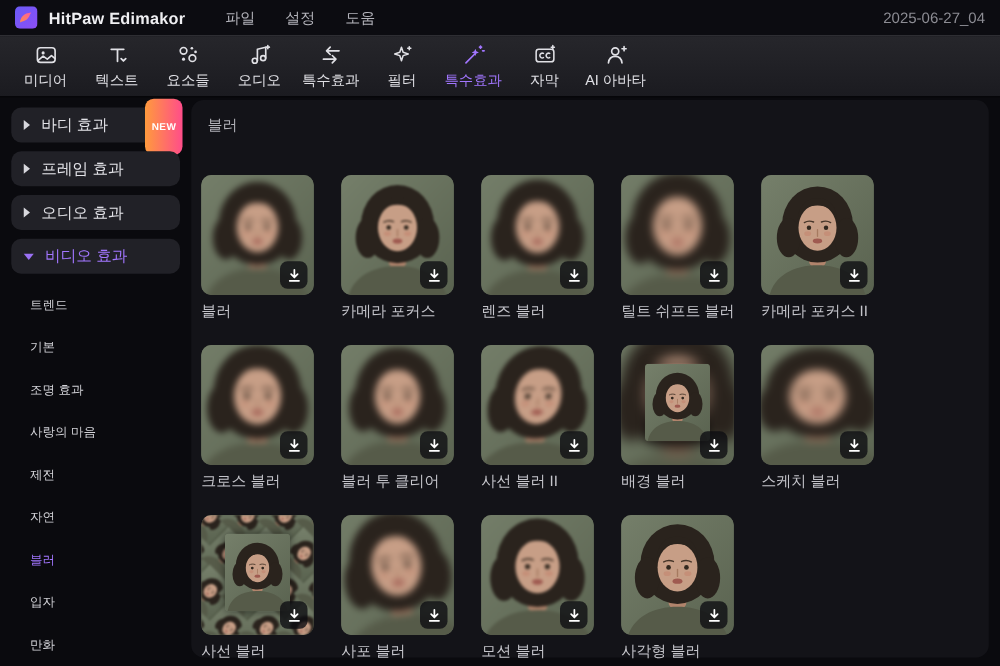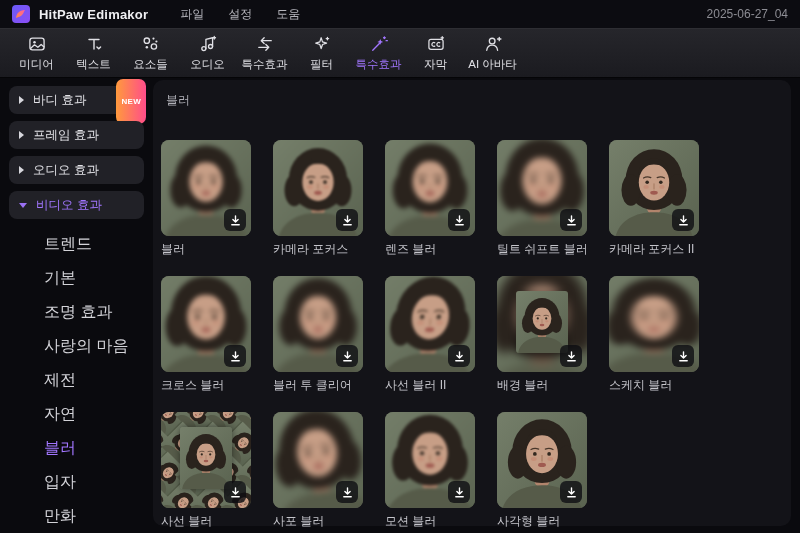--- a/index.html
+++ b/index.html
@@ -70,21 +70,21 @@
   .badge {
     position:absolute; top:-7px; right:-2px;
     font-size:8px; font-weight:bold; color:#fff;
     padding:18px 5px; border-radius:7px;
     background:linear-gradient(90deg,#ff9a3d,#ff4d8a);
     letter-spacing:.3px;
   }
   .subitems { margin-top:8px; }
   .subitem {
     height:34px; display:flex; align-items:center;
-    padding-left:44px; font-size:16px; color:#d3d3d8; cursor:pointer;
+    padding-left:24px; font-size:10px; color:#d3d3d8; cursor:pointer;
   }
   .subitem.selected { color:#a276ff; }
 
   
   .panel {
     position:absolute; left:153px; top:2px; right:9px; bottom:7px;
     background:#131318; border-radius:10px;
   }
   .searchbar {
     margin:8px 10px 0 10px; height:28px;

